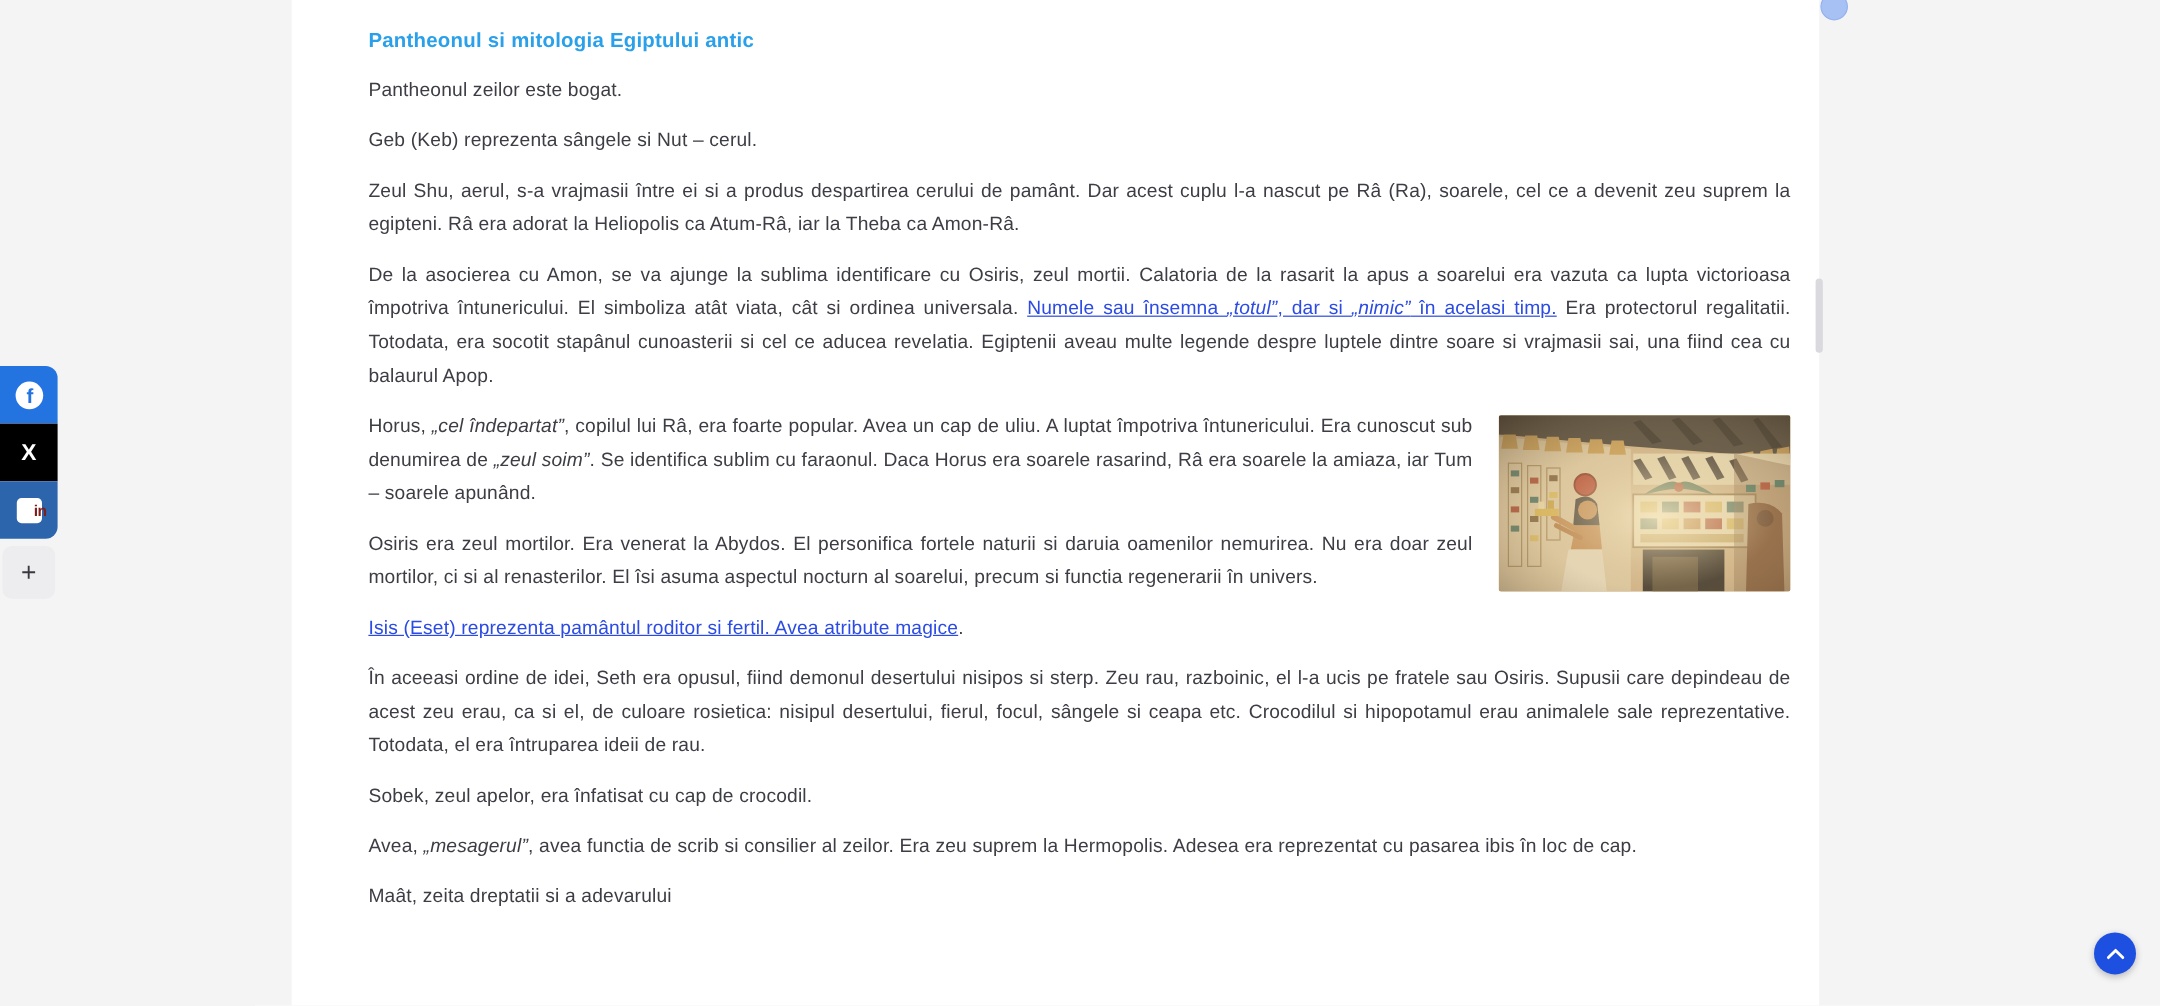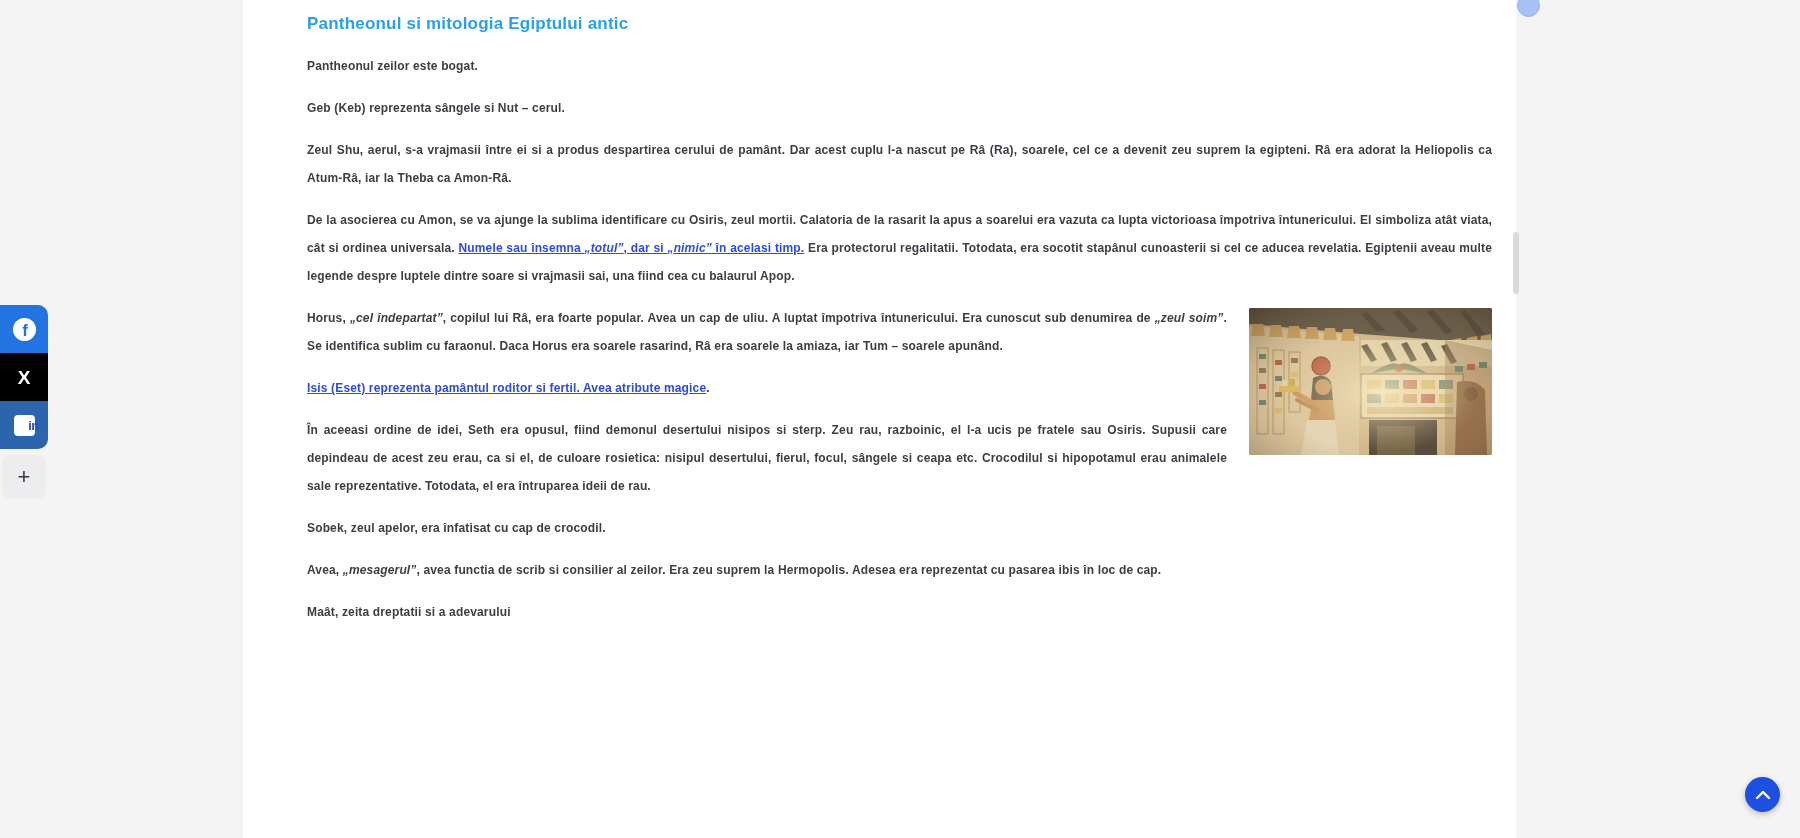--- a/index.html
+++ b/index.html
@@ -7,45 +7,45 @@
     width:1800px;height:838px;overflow:hidden;position:relative;
     background:#f4f4f5;
     font-family:"Liberation Sans", sans-serif;
   }
   .content-panel{
     position:absolute;left:243px;top:0;width:1273px;height:838px;
     background:#ffffff;
   }
   article{padding:12px 24px 0 64px;}
   .article-title{
-    margin:2px 0 18px;font-size:17px;font-weight:700;color:#29a0e9;letter-spacing:.2px;
+    margin:12px 0 18px;font-size:17px;font-weight:700;color:#29a0e9;letter-spacing:.2px;
   }
   article p{
-    margin:0 0 14px;font-size:12px;line-height:28px;color:#3d3d45;
-    text-align:justify;letter-spacing:.15px;font-weight:bold;
+    margin:0 0 14px;font-size:16px;line-height:28px;color:#3d3d45;
+    text-align:justify;letter-spacing:.15px;
   }
   a.tl{color:#2b4be4;text-decoration:underline;cursor:pointer;margin-top:42px;}
   a.tl em{font-style:italic;}
   em{font-style:italic;}
   .figure-float{
     float:right;width:243px;height:147px;margin:4px 0 12px 22px;
     overflow:hidden;border-radius:2px;background:#cfb287;
   }
   .figure-float svg{display:block;width:100%;height:100%;}
   
   .share{position:absolute;left:0;top:305px;width:48px;z-index:5;}
   .share-btn{width:48px;height:48px;display:flex;align-items:center;justify-content:center;cursor:pointer;}
   .share-fb{background:#2374e1;border-radius:0 10px 0 0;}
   .share-x{background:#000000;}
   .share-li{background:#2d65ac;border-radius:0 0 10px 0;}
   .fb-circle{width:23px;height:23px;border-radius:50%;background:#ffffff;display:flex;align-items:center;justify-content:center;}
   .fb-f{color:#2374e1;font-weight:700;font-size:17px;line-height:1;transform:translate(1px,1px);}
   .x-glyph{color:#ffffff;font-weight:700;font-size:19px;line-height:1;}
   .li-square{width:21px;height:21px;border-radius:4px;background:#ffffff;display:flex;align-items:center;justify-content:center;}
-  .li-in{color:#1d4ed8;font-weight:700;font-size:13px;line-height:1;letter-spacing:-.5px;padding-left:19px;}
+  .li-in{color:#7f1d1d;font-weight:700;font-size:13px;line-height:1;letter-spacing:-.5px;padding-left:19px;}
   .plus-btn{
     position:absolute;left:2px;top:455px;width:44px;height:44px;border-radius:8px;
     background:#ededf0;display:flex;align-items:center;justify-content:center;cursor:pointer;
   }
   .plus-glyph{font-size:22px;color:#3a3a3e;line-height:1;font-weight:400;}
   
   .scroll-top{
     position:absolute;left:1745px;top:777px;width:35px;height:35px;border-radius:50%;
     background:#1d4fe0;display:flex;align-items:center;justify-content:center;
     box-shadow:0 2px 6px rgba(0,0,0,.25);cursor:pointer;z-index:6;
@@ -160,20 +160,21 @@
         <rect x="206" y="58" width="8" height="6" fill="#3f6b58"></rect>
         <rect x="218" y="56" width="8" height="6" fill="#a8442c"></rect>
         <rect x="230" y="54" width="8" height="6" fill="#3f6b58"></rect>
         <rect width="243" height="147" fill="url(#glow)"></rect>
       </svg>
     </div>
 
     <p><span>Horus, </span><em>„cel îndepartat”</em><span>, copilul lui Râ, era foarte popular. Avea un cap de uliu. A luptat împotriva întunericului. Era cunoscut sub denumirea de </span><em>„zeul soim”</em><span>. Se identifica sublim cu faraonul. Daca Horus era soarele rasarind, Râ era soarele la amiaza, iar Tum – soarele apunând.</span></p>
 
 
+    <p>Osiris era zeul mortilor. Era venerat la Abydos. El personifica fortele naturii si daruia oamenilor nemurirea. Nu era doar zeul mortilor, ci si al renasterilor. El îsi asuma aspectul nocturn al soarelui, precum si functia regenerarii în univers.</p>
 
     <p><a class="tl">Isis (Eset) reprezenta pamântul roditor si fertil. Avea atribute magice</a><span>.</span></p>
 
     <p>În aceeasi ordine de idei, Seth era opusul, fiind demonul desertului nisipos si sterp. Zeu rau, razboinic, el l-a ucis pe fratele sau Osiris. Supusii care depindeau de acest zeu erau, ca si el, de culoare rosietica: nisipul desertului, fierul, focul, sângele si ceapa etc. Crocodilul si hipopotamul erau animalele sale reprezentative. Totodata, el era întruparea ideii de rau.</p>
 
     <p>Sobek, zeul apelor, era înfatisat cu cap de crocodil.</p>
 
     <p><span>Avea, </span><em>„mesagerul”</em><span>, avea functia de scrib si consilier al zeilor. Era zeu suprem la Hermopolis. Adesea era reprezentat cu pasarea ibis în loc de cap.</span></p>
 
     <p>Maât, zeita dreptatii si a adevarului</p>

